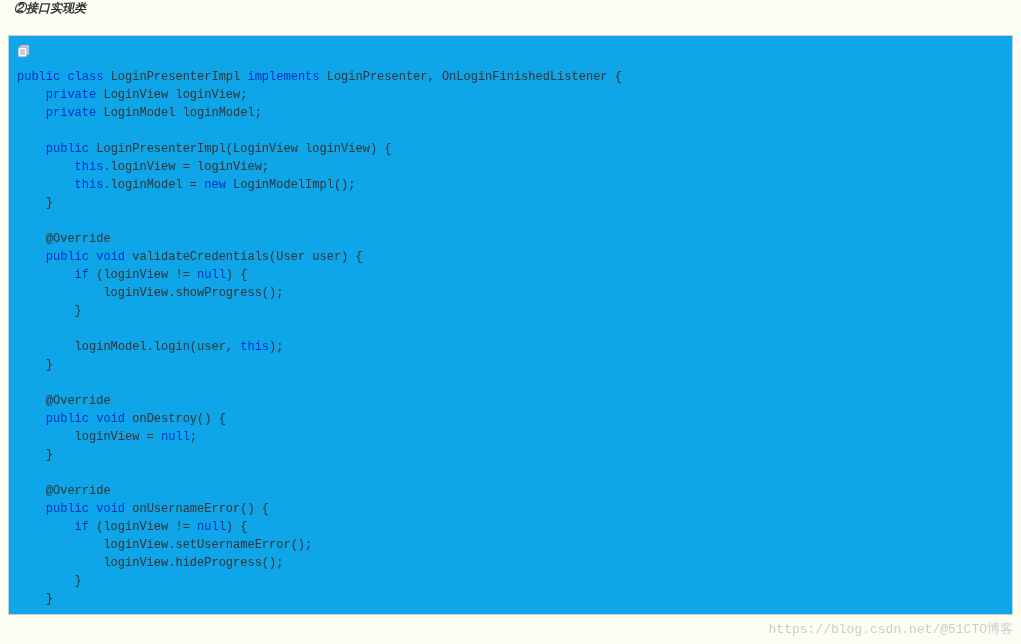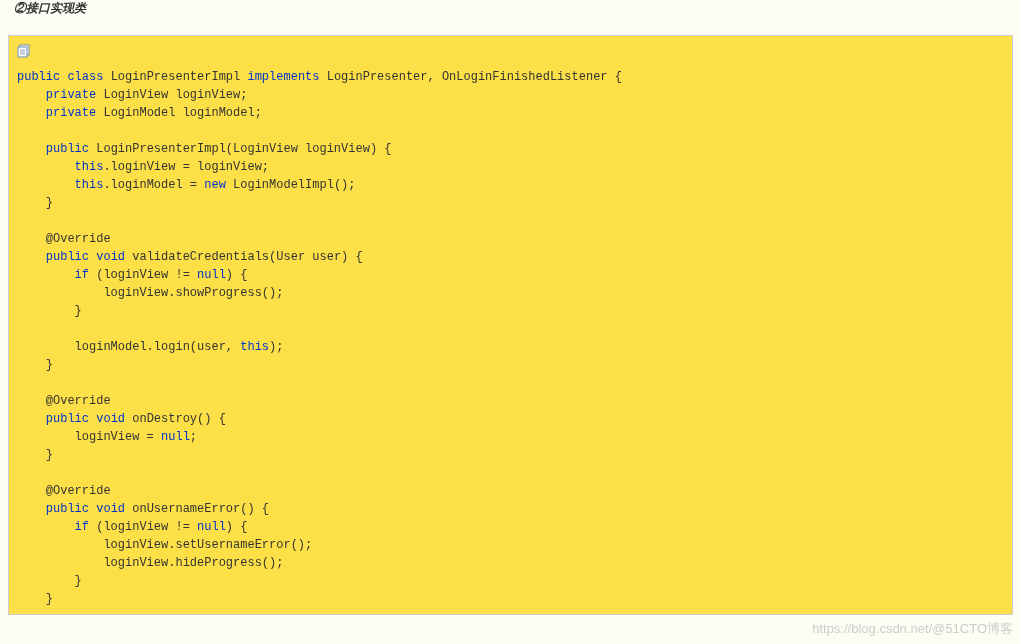--- a/index.html
+++ b/index.html
@@ -19,21 +19,21 @@
       padding: 0 14px;
       font-style: italic;
       font-weight: bold;
       font-size: 12px;
       color: #333;
       background: #fefdf4;
     }
     .code-container {
       margin: 18px 8px 8px 8px;
       border: 1px solid #ccc;
-      background: #fde047;
+      background: #0ea5e9;
       padding: 6px 8px;
     }
     .toolbar {
       padding: 2px 0 6px 0;
     }
     .copy-icon {
       width: 16px;
       height: 14px;
       display: inline-block;
       position: relative;
@@ -49,21 +49,21 @@
       color: #333;
       white-space: pre;
     }
     .kw { color: #0033cc; }
     .watermark {
       position: absolute;
       right: 8px;
       bottom: 6px;
       font-size: 13px;
       color: #ccc;
-      font-family: Liberation Sans, sans-serif;
+      font-family: Liberation Mono, monospace;
     }
   </style>
 </head>
 <body>
 
 <div class="title-bar">
   <span>②接口实现类</span>
 </div>
 
 <div class="code-container">

